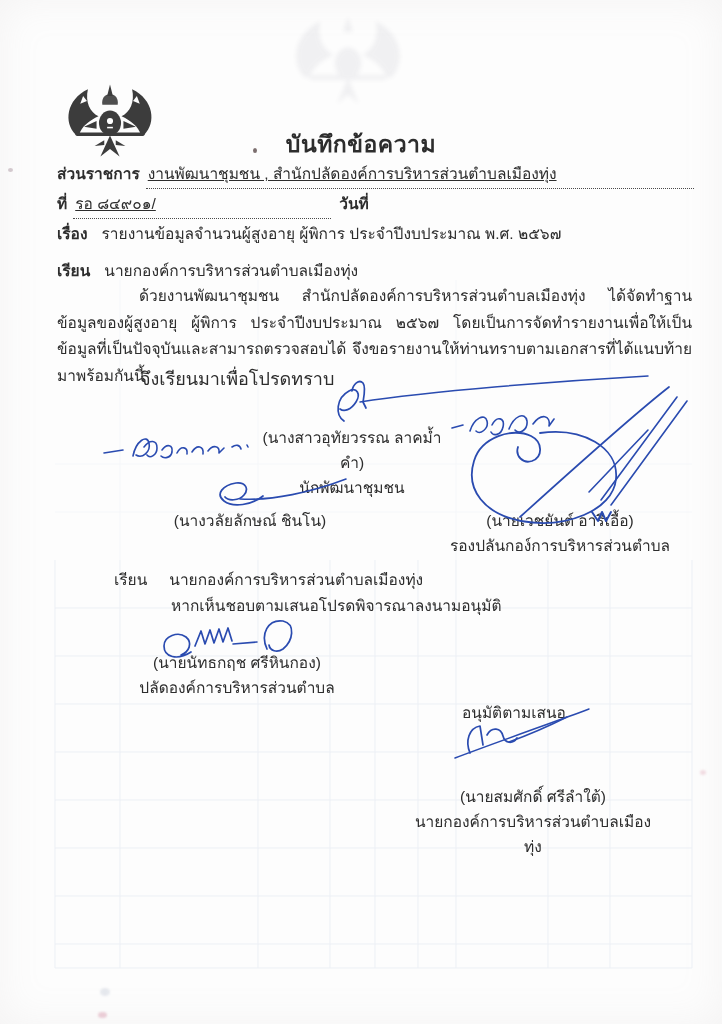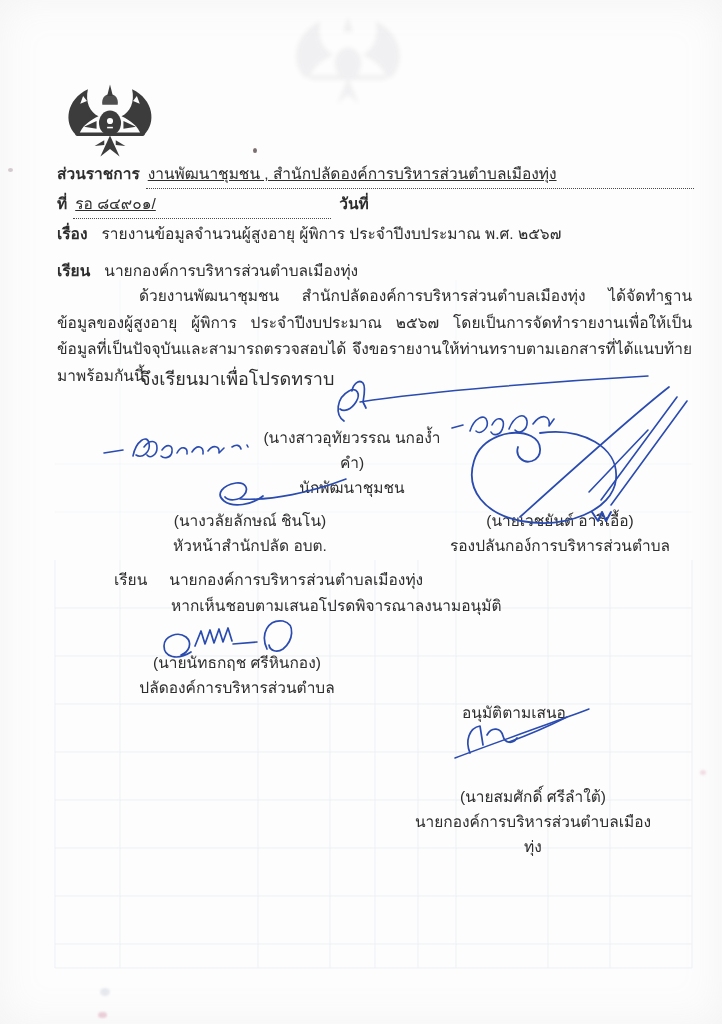--- a/index.html
+++ b/index.html
@@ -120,20 +120,21 @@
       <path d="M50,55 L40,77 L50,69 L60,77 Z"></path>
       <path d="M44,60 L34,66 L44,65 Z"></path>
       <path d="M56,60 L66,66 L56,65 Z"></path>
     </g>
     <g fill="#fdfdfd">
       <circle cx="50" cy="40" r="3.2"></circle>
       <rect x="47" y="46" width="6" height="1.6"></rect>
     </g>
   </svg>
 
+  <div class="doc-title">บันทึกข้อความ</div>
 
   <div class="fields">
     <div class="frow">
       <span class="flabel">ส่วนราชการ</span>
       <span class="dotted grow">งานพัฒนาชุมชน , สำนักปลัดองค์การบริหารส่วนตำบลเมืองทุ่ง</span>
     </div>
     <div class="frow">
       <span class="flabel">ที่</span>
       <span class="dotted docno">รอ ๘๔๙๐๑/</span>
       <span class="flabel" style="padding-left:8px;">วันที่</span>
@@ -145,27 +146,26 @@
     <div class="frow gap">
       <span class="flabel">เรียน</span>
       <span class="plain">นายกองค์การบริหารส่วนตำบลเมืองทุ่ง</span>
     </div>
   </div>
 
   <div class="body-par">ด้วยงานพัฒนาชุมชน สำนักปลัดองค์การบริหารส่วนตำบลเมืองทุ่ง ได้จัดทำฐานข้อมูลของผู้สูงอายุ ผู้พิการ ประจำปีงบประมาณ ๒๕๖๗ โดยเป็นการจัดทำรายงานเพื่อให้เป็นข้อมูลที่เป็นปัจจุบันและสามารถตรวจสอบได้ จึงขอรายงานให้ท่านทราบตามเอกสารที่ได้แนบท้ายมาพร้อมกันนี้</div>
   <div class="closing">จึงเรียนมาเพื่อโปรดทราบ</div>
 
   <div class="sig-name" style="left:252px;top:425px;width:200px;">
-    <div>(นางสาวอุทัยวรรณ นกอง้ำคำ)</div>
+    <div>(นางสาวอุทัยวรรณ ลาคม้ำคำ)</div>
     <div>นักพัฒนาชุมชน</div>
   </div>
 
   <div class="sig-name" style="left:150px;top:508px;width:200px;">
     <div>(นางวลัยลักษณ์ ชินโน)</div>
-    <div>หัวหน้าสำนักปลัด อบต.</div>
   </div>
 
   <div class="sig-name" style="left:440px;top:508px;width:240px;">
     <div>(นายเวชยันต์  อารีเอื้อ)</div>
     <div>รองปลันกอง์การบริหารส่วนตำบล</div>
   </div>
 
   <div class="endorse1">
     <div class="to">
       <span class="tolabel">เรียน</span>

